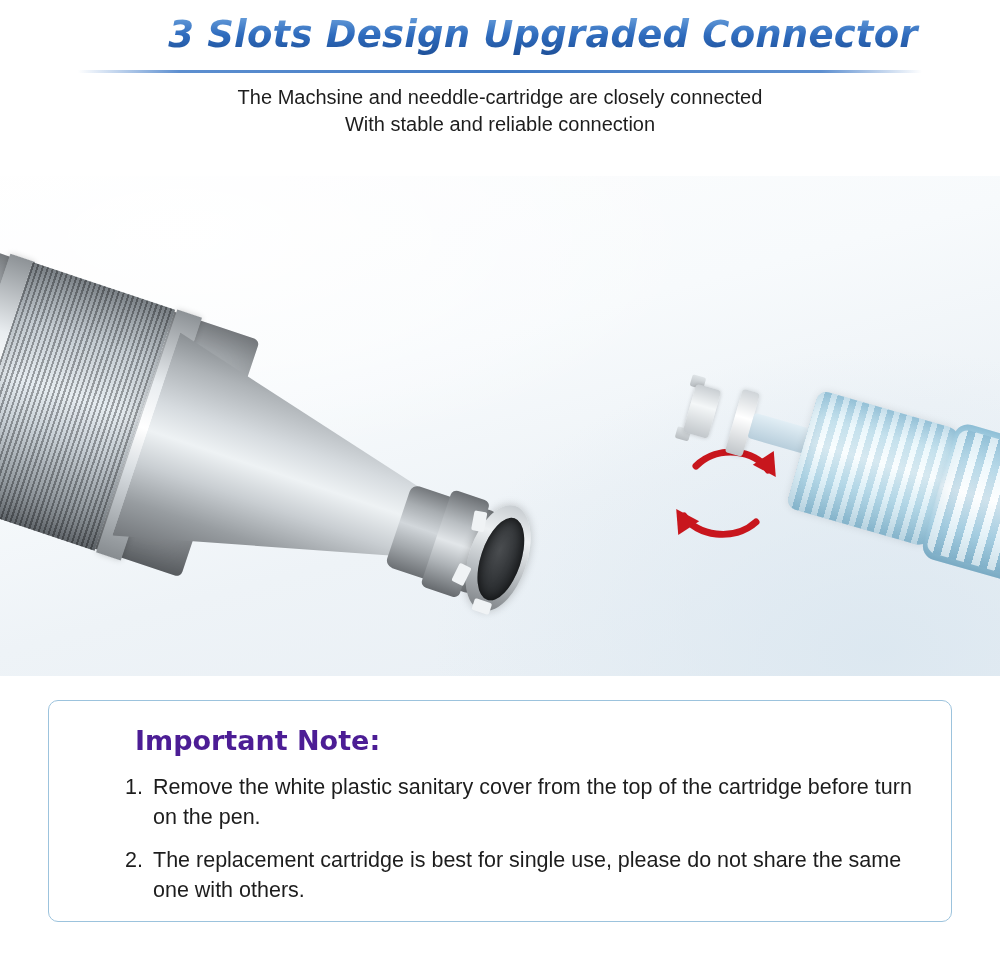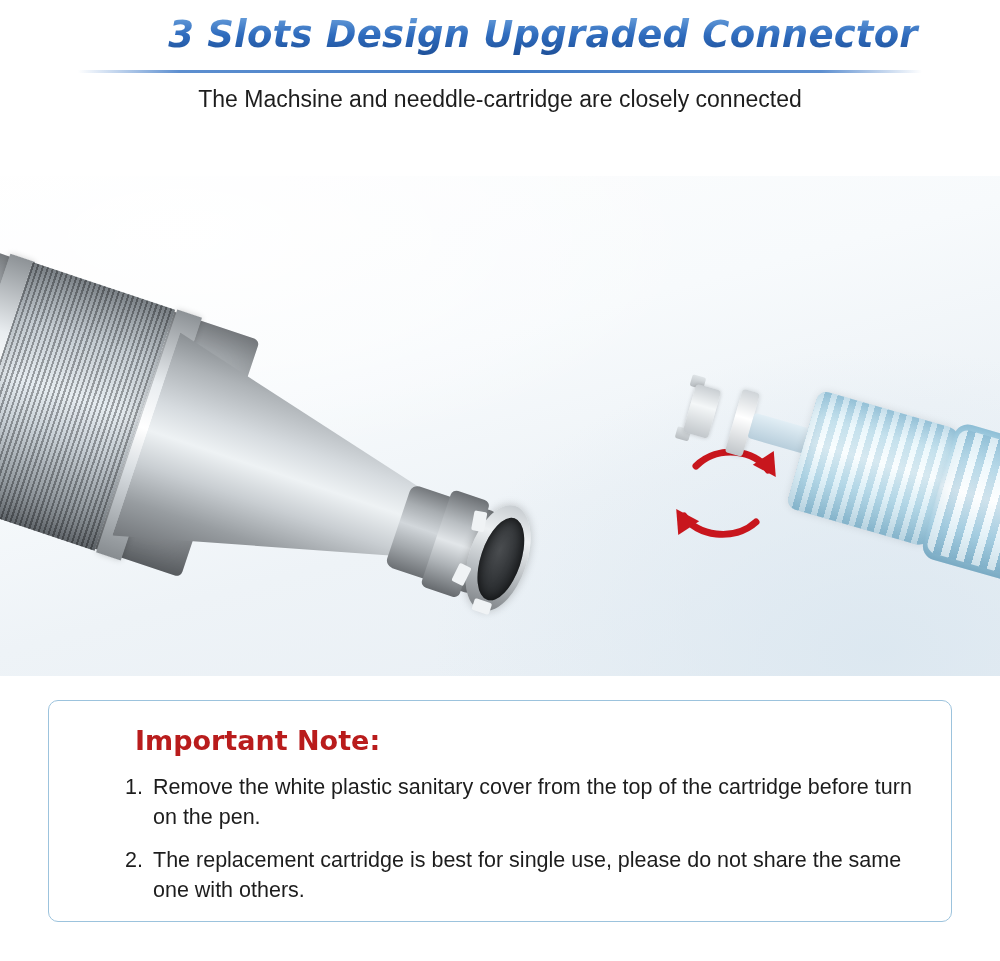--- a/index.html
+++ b/index.html
@@ -54,21 +54,21 @@
     background: linear-gradient(90deg, rgba(140,175,220,0) 0%, #5d8fd0 12%, #3f79c4 50%, #5d8fd0 88%, rgba(140,175,220,0) 100%);
   }
 
   .subhead {
     position: absolute;
     top: 84px;
     left: 0;
     width: 1000px;
     text-align: center;
     color: #1d1d1d;
-    font-size: 23px;
+    font-size: 20px;
     line-height: 1.35;
   }
   .subhead div { white-space: nowrap; }
 
   
   .photo {
     position: absolute;
     top: 176px;
     left: 0;
     width: 1000px;
@@ -287,21 +287,21 @@
     height: 222px;
     border: 1px solid #9cc3dd;
     border-radius: 10px;
     background: #ffffff;
     box-sizing: border-box;
   }
   .note-title {
     position: absolute;
     left: 86px;
     top: 24px;
-    color: #b91c1c;
+    color: #4c1d95;
     font-family: "DejaVu Sans", sans-serif;
     font-weight: bold;
     font-size: 27px;
   }
   .note-list {
     position: absolute;
     left: 54px;
     top: 72px;
     right: 36px;
     margin: 0;
@@ -320,20 +320,21 @@
 
 <div class="page">
 
   <div class="headline-wrap">
     <div class="headline">3 Slots Design Upgraded Connector</div>
   </div>
   <div class="rule"></div>
 
   <div class="subhead">
     <div>The Machsine and needdle-cartridge are closely connected</div>
+    <div>With stable and reliable connection</div>
   </div>
 
   <div class="photo">
     <div class="bg-sheen"></div>
 
     <div class="pen">
       <div class="barrel"></div>
       <div class="engrave">
 
         <div class="arrow-line"></div>

